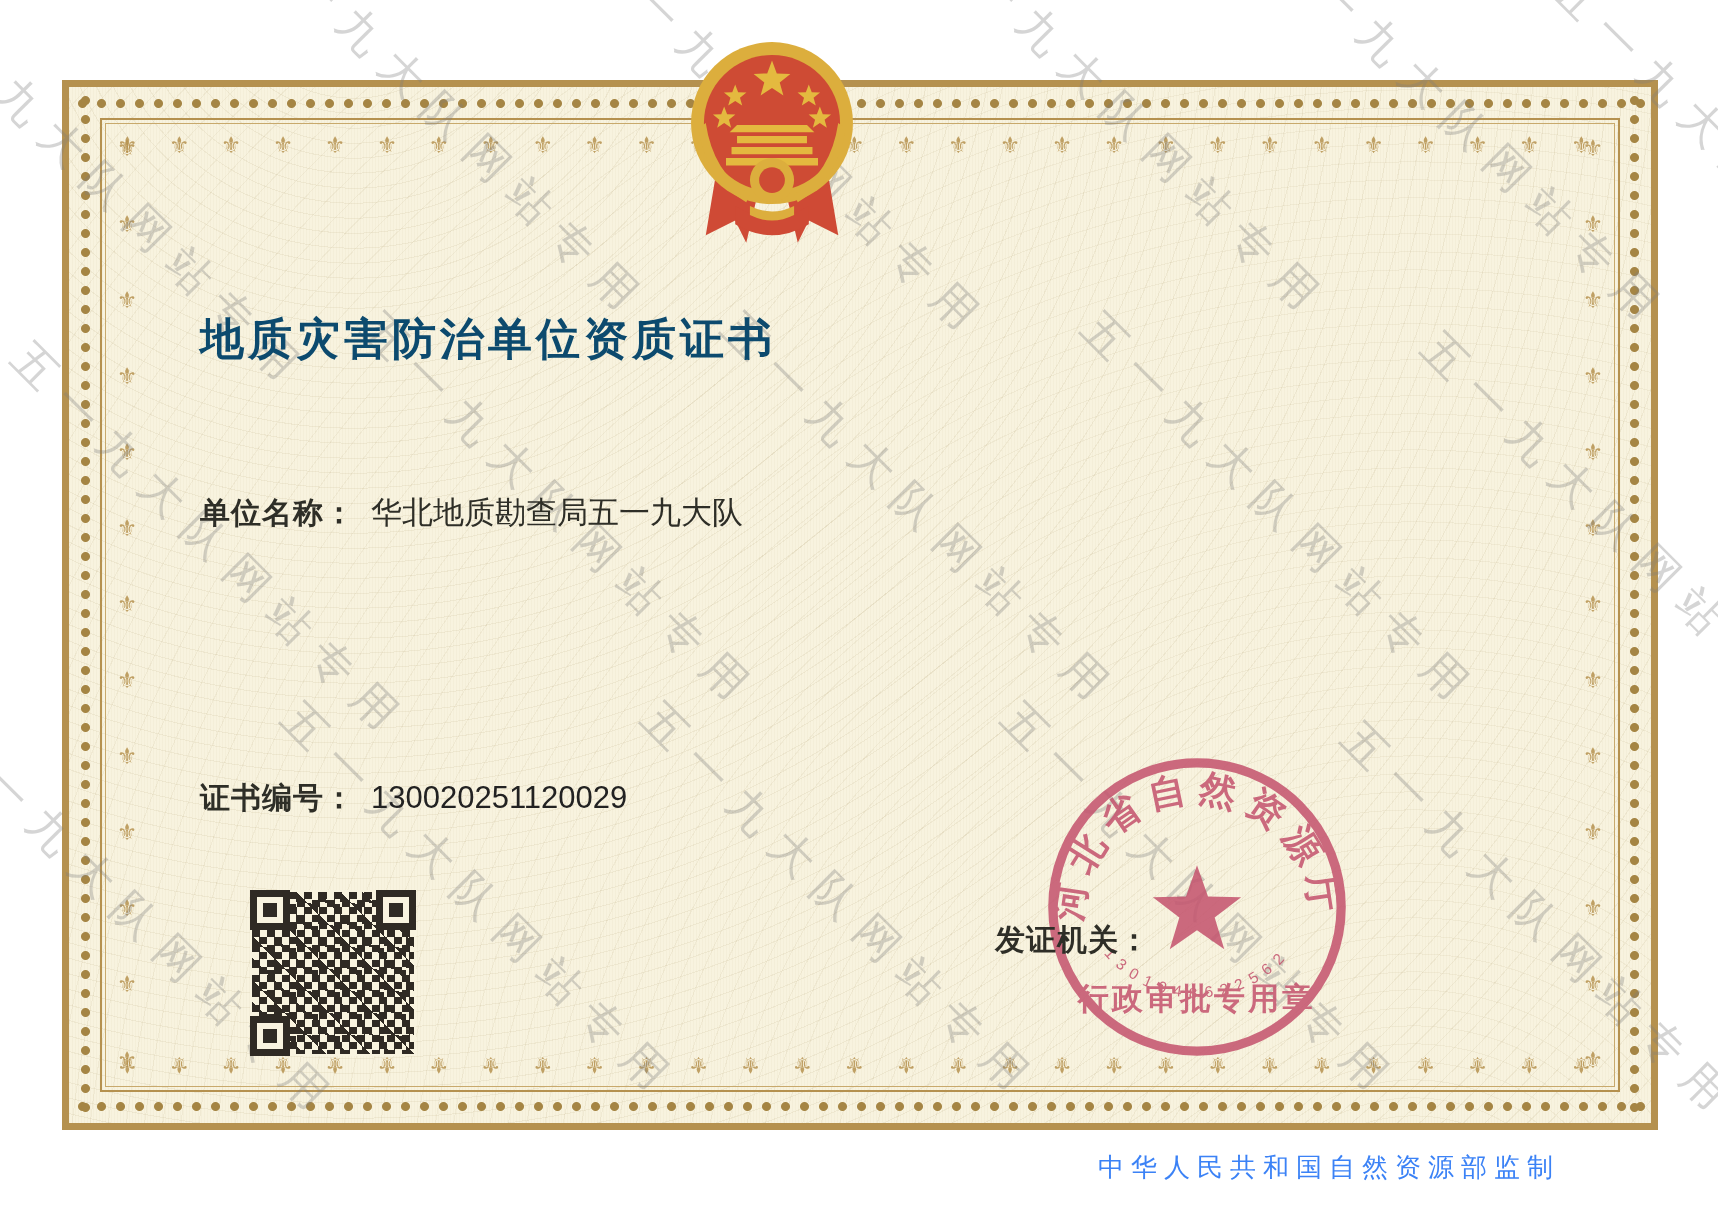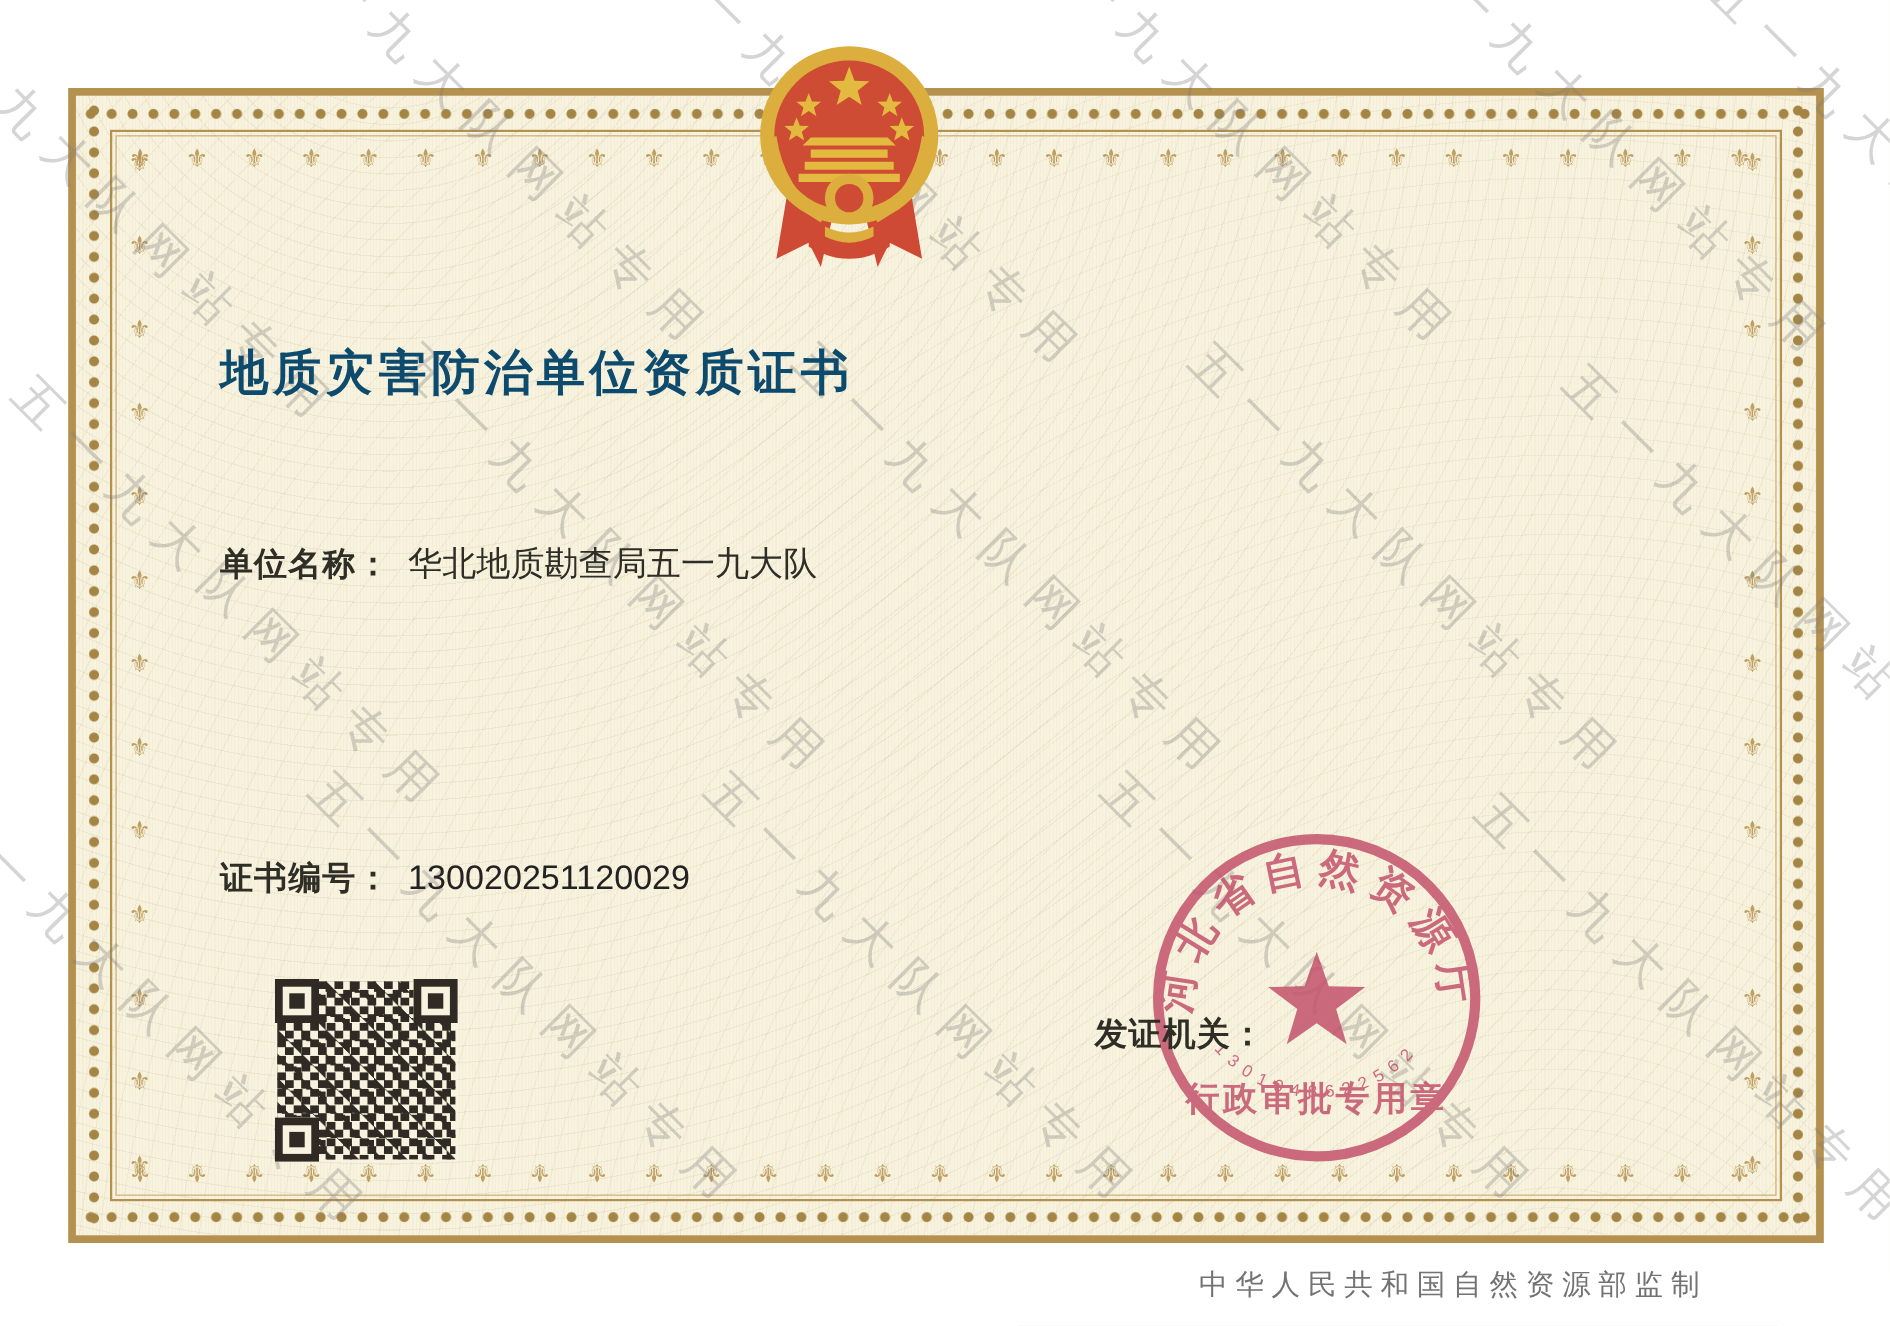--- a/index.html
+++ b/index.html
@@ -76,22 +76,22 @@
        repeating-conic-gradient(rgba(0,0,0,0) 0% 27%, #2f2a24 0% 38%, rgba(0,0,0,0) 0% 50%);
      background-size:15px 15px,22px 22px;}
   .qf{position:absolute;width:40px;height:40px;border:7px solid #2f2a24;background:#f8f3df;box-sizing:border-box;}
   .qf::after{content:'';position:absolute;left:6px;top:6px;width:14px;height:14px;background:#2f2a24;}
   .qf-tl{left:0;top:0}.qf-tr{right:0;top:0}.qf-bl{left:0;bottom:0}
 
   
   .seal{position:absolute;left:1042px;top:752px;z-index:2;opacity:.85;}
 
   
-  .footer{position:absolute;left:1090px;top:1150px;width:470px;z-index:3;text-align:left;
-          font-size:26px;letter-spacing:7px;color:#737373;}
+  .footer{position:absolute;left:1090px;top:1150px;width:470px;z-index:3;text-align:right;
+          font-size:26px;letter-spacing:7px;color:#3b82f6;}
 </style>
 </head>
 <body>
 
 <div class="page">
 
   <div class="wm w1">五一九大队网站专用</div>
   <div class="wm w2">五一九大队网站专用</div>
   <div class="wm w3">五一九大队网站专用</div>
   <div class="wm w4">五一九大队网站专用</div>

